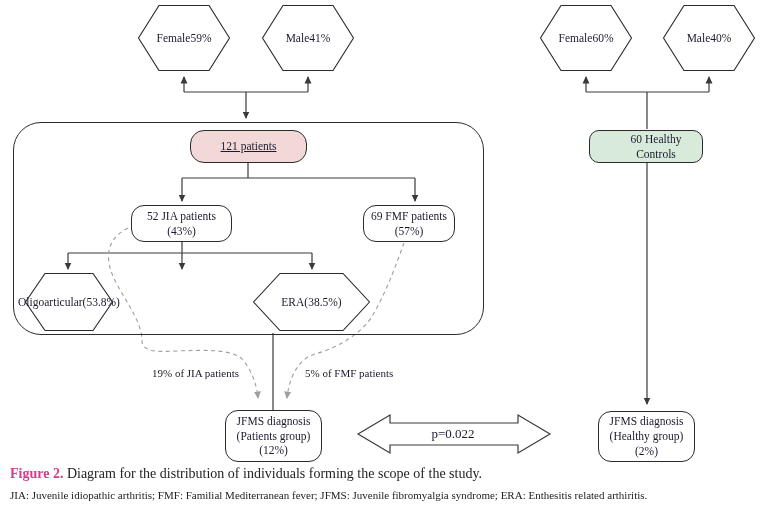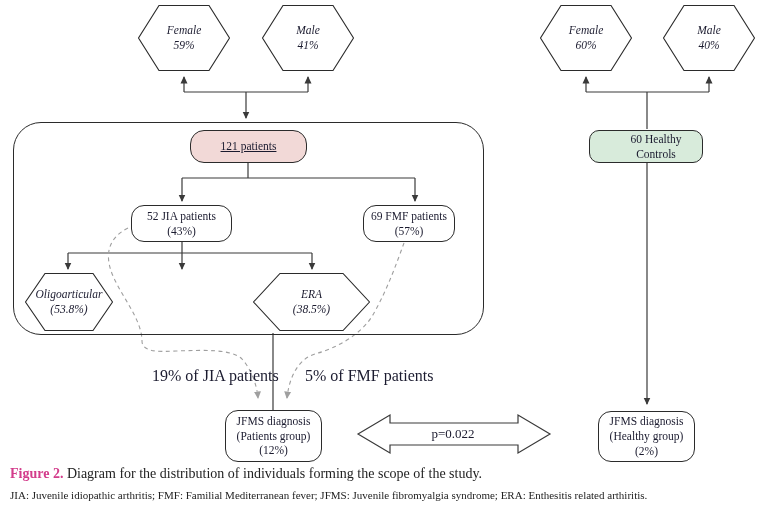--- a/index.html
+++ b/index.html
@@ -28,25 +28,25 @@
     display:flex;flex-direction:column;align-items:center;justify-content:center;
     font-size:11.5px;line-height:1.3;text-align:center;box-sizing:border-box;
   }
   .box.fill-pink{background:var(--patients-fill);border-radius:14px;text-decoration:underline;}
   .box.fill-green{background:var(--healthy-fill);border-radius:10px;padding-left:20px;}
   .hex{position:absolute;}
   .hex svg{position:absolute;left:0;top:0;display:block;}
   .hex polygon{fill:#ffffff;stroke:#2b2b2b;stroke-width:1.1;}
   .hex .node-text{
     position:absolute;left:0;top:0;right:0;bottom:0;
-    display:flex;flex-direction:column;align-items:center;justify-content:center;
-    font-size:11.5px;line-height:1.3;text-align:center;font-style:italic;
+    display:flex;flex-direction:row;align-items:center;justify-content:center;
+    font-size:11.5px;line-height:1.3;text-align:center;
   }
   .edge-label{
-    position:absolute;font-size:16px;white-space:nowrap;color:var(--text-color);text-align:center;
+    position:absolute;font-size:11px;white-space:nowrap;color:var(--text-color);text-align:center;
   }
   .p-label{
     position:absolute;left:408px;top:426px;width:90px;text-align:center;
     font-size:13px;color:var(--text-color);
   }
   .caption{
     position:absolute;left:10px;top:466px;width:740px;font-size:14px;color:#222222;
   }
   .caption .figlabel{font-weight:bold;color:var(--figure-label);}
   .footnote{

